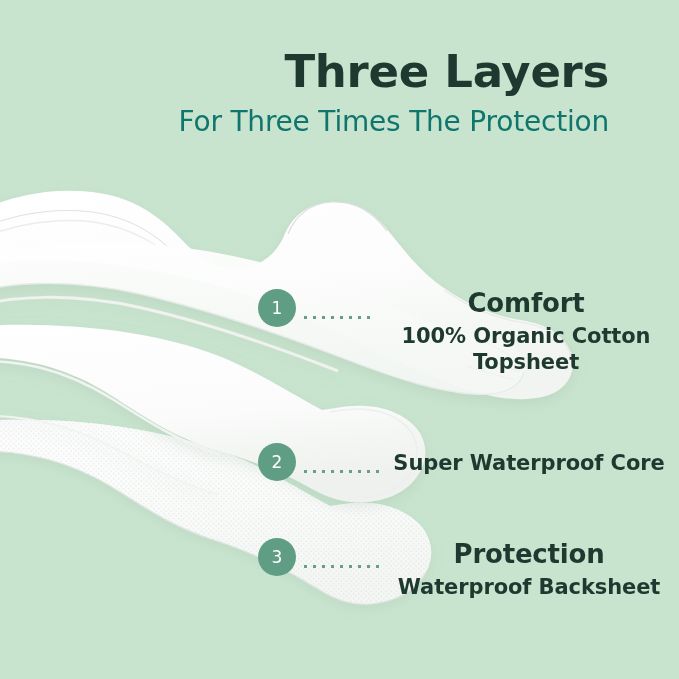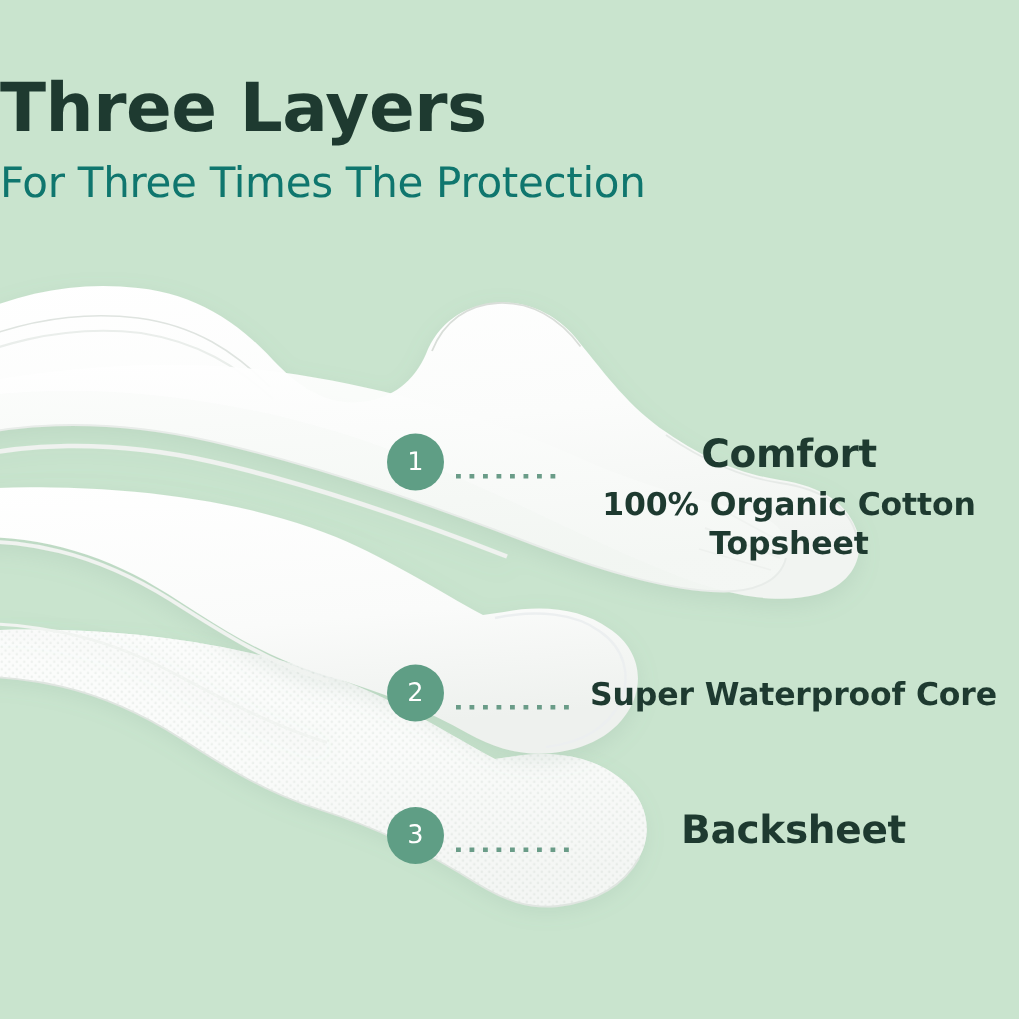--- a/index.html
+++ b/index.html
@@ -22,21 +22,21 @@
     background: #c9e4ce;
     overflow: hidden;
   }
 
   
   .header {
     position: absolute;
     top: 0;
     left: 0;
     width: 609px;
-    text-align: left;
+    text-align: right;
     z-index: 40;
     pointer-events: none;
   }
   .title {
     margin: 0;
     padding-top: 48px;
     font-size: 45px;
     font-weight: bold;
     letter-spacing: -0.3px;
     line-height: 1.05;
@@ -321,17 +321,18 @@
       <p class="callout-desc">Super Waterproof Core</p>
     </div>
   </div>
 
   <div class="callout" id="callout-3">
     <div class="callout-marker-wrap">
       <div class="marker">3</div>
       <div class="leader"></div>
     </div>
     <div class="callout-text">
-      <p class="callout-title">Backsheet</p>
+      <p class="callout-title">Protection</p>
+      <p class="callout-desc">Waterproof Backsheet</p>
     </div>
   </div>
 
 </div>
 
 </body></html>

